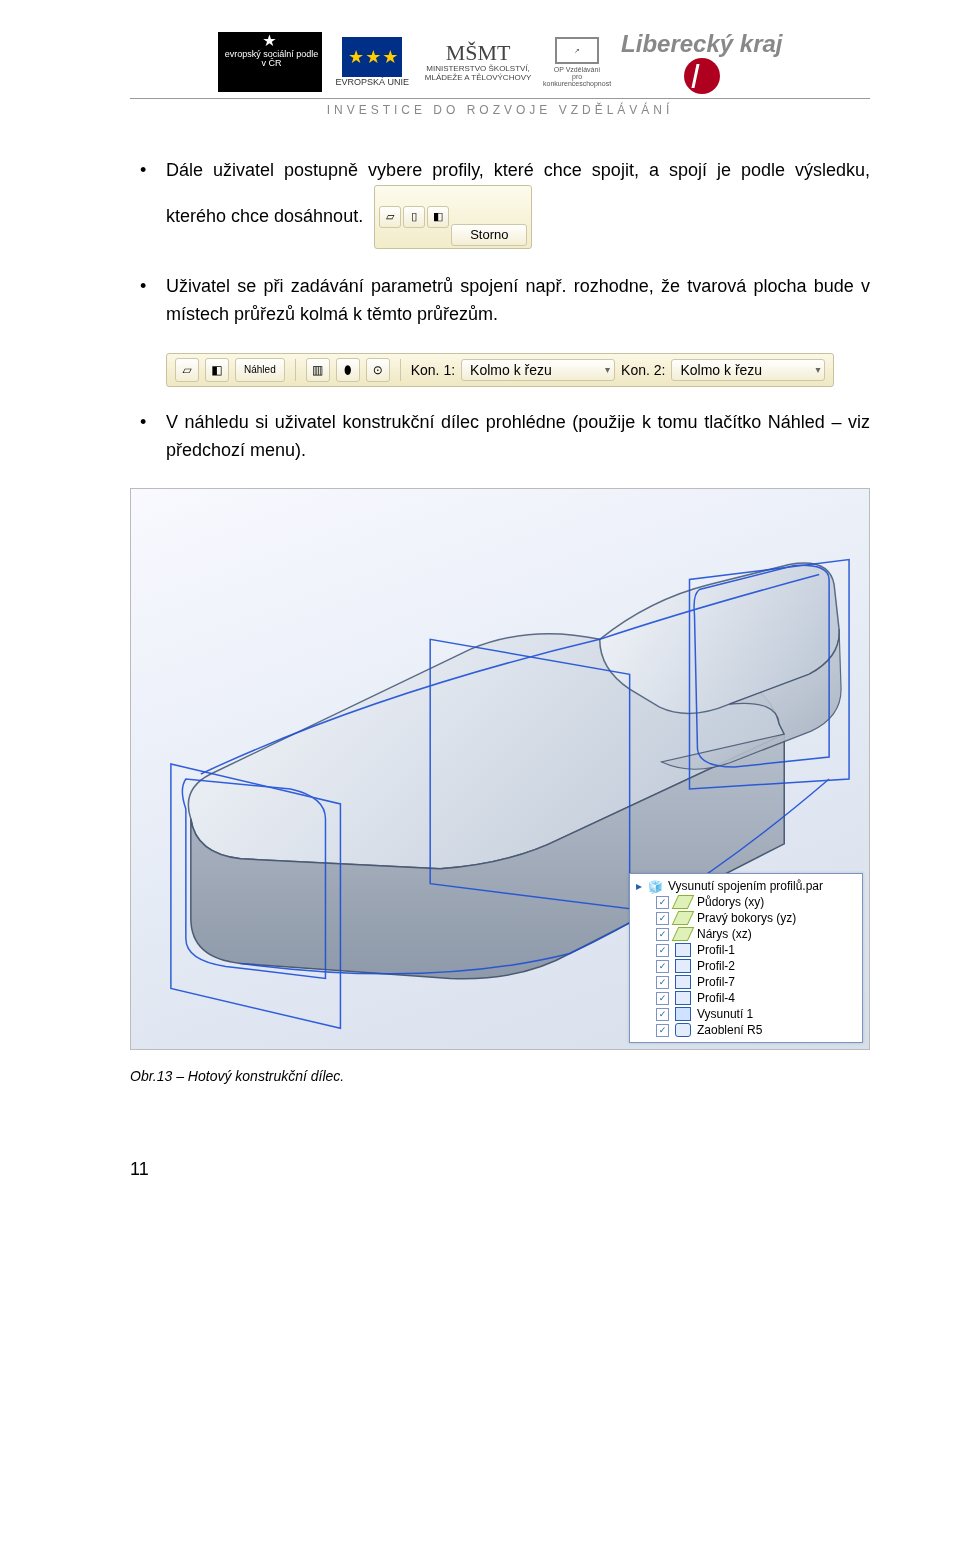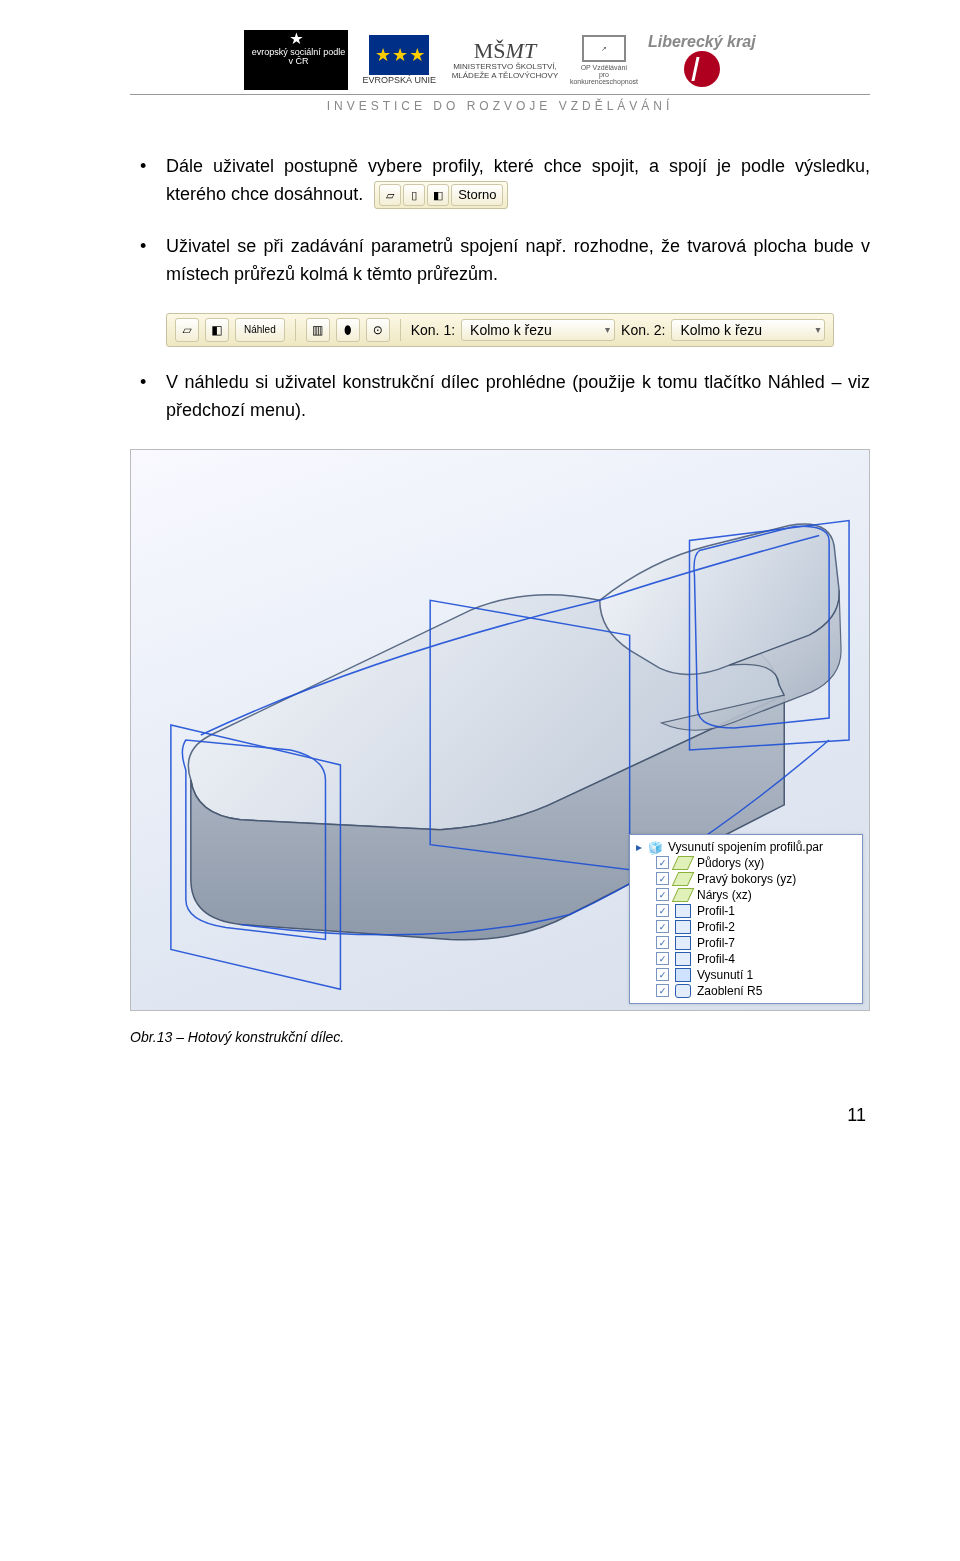--- a/index.html
+++ b/index.html
@@ -31,21 +31,21 @@
     justify-content:center;
   }
   .logo-esf { width:100px; height:60px; background:#000; color:#fff; display:flex; align-items:center; justify-content:flex-start; padding-left:4px; font-size:9px; line-height:1.1;}
   .logo-esf .star{ font-size:16px; margin-right:4px;}
   .logo-eu { width:60px; height:40px; background:#002f87; display:flex; align-items:center; justify-content:center; }
   .logo-eu span{ color:#ffcc00; font-size:18px; letter-spacing:-2px;}
   .logo-msmt{ width:110px; height:50px; font-size:8px; color:#444; line-height:1.1; }
   .logo-msmt .m{ font-size:22px; font-family:"Times New Roman",serif;}
   .logo-op{ width:60px; height:50px; font-size:7px; color:#555;}
   .logo-op .box{ width:40px; height:30px; border:2px solid #888; display:flex; align-items:center; justify-content:center; margin-bottom:2px;}
-  .logo-lk { font-size:16px; font-weight:bold; color:#888; font-style:italic;}
+  .logo-lk { font-size:24px; font-weight:bold; color:#888; font-style:italic;}
   .logo-lk .dot{ display:inline-block; width:36px; height:36px; border-radius:50%; background:#b00020; vertical-align:middle; position:relative;}
   .logo-lk .dot::after{ content:""; position:absolute; left:10px; top:6px; width:10px; height:24px; border-left:3px solid #fff; transform:skewX(-12deg);}
   .header-tag{
     text-align:center;
     letter-spacing:4px;
     font-size:12px;
     color:#888;
     margin-top:4px;
     margin-bottom:40px;
   }
@@ -83,21 +83,21 @@
   }
   .mini-toolbar .btn{
     width:20px; height:20px;
     display:flex; align-items:center; justify-content:center;
     font-size:11px;
     background:linear-gradient(#fff,#f3eed4);
     border:1px solid #cfc8a6;
     border-radius:3px;
   }
   .mini-toolbar .txtbtn{
-    width:auto; padding:0 6px; font-size:13px;
+    width:auto; padding:0 18px; font-size:13px;margin-top:36px;
   }
   .toolbar2{
     display:flex;
     align-items:center;
     gap:6px;
     background:linear-gradient(#fbf8e5,#efe8c3);
     border:1px solid #c8c1a0;
     border-radius:3px;
     padding:4px 8px;
     margin:8px 0 22px 36px;
@@ -167,44 +167,43 @@
   .ico-sketch{ border:1px solid #2a5db0; width:12px; height:10px; background:#e3ecfa;}
   .ico-sketch::before{ content:"▦"; font-size:10px; color:#2a5db0; display:none;}
   .ico-ext{ background:#cfe2ff; border:1px solid #2a5db0; width:12px; height:10px;}
   .ico-round{ width:12px; height:10px; border:1px solid #2a5db0; border-radius:3px; background:#e3ecfa;}
   .caption{
     font-size:14px;
     margin:18px 0 0 0;
     font-style:italic;
   }
   .page-num{
-    text-align:right;
     font-size:18px;
-    margin-top:60px;
+    margin-top:75px;
     padding-right:4px;
   }
 </style>
 </head>
 <body>
 
 <div class="page">
 
   <div class="header-logos">
     <div class="logo logo-esf">
       <span class="star">★</span>
         <span>evropský sociální podle v ČR</span>
     </div>
     <div class="logo">
       <div class="logo-eu">
           <span>★ ★ ★</span>
         </div>
       <div>EVROPSKÁ UNIE</div>
     </div>
     <div class="logo logo-msmt">
-      <div class="m">MŠ<span style="font-style:italic">MT</span></div>
+      <div class="m">MŠ<span style="">MT</span></div>
       <div>MINISTERSTVO ŠKOLSTVÍ, MLÁDEŽE A TĚLOVÝCHOVY</div>
     </div>
     <div class="logo logo-op">
       <div class="box">↗</div>
       <div>OP Vzdělávání</div>
       <div>pro konkurenceschopnost</div>
     </div>
     <div class="logo logo-lk">
       <span>Liberecký kraj</span>
       <span class="dot"></span>

